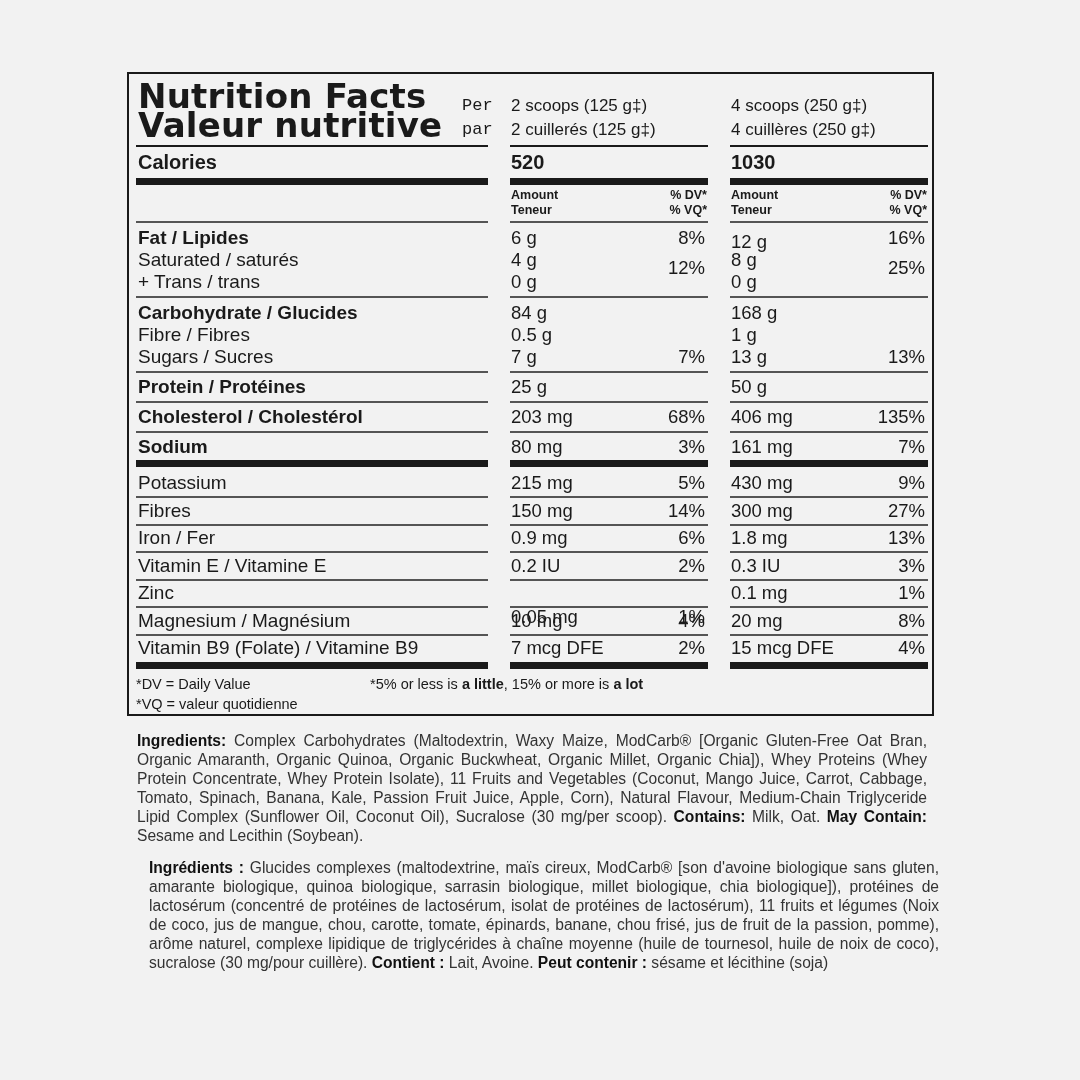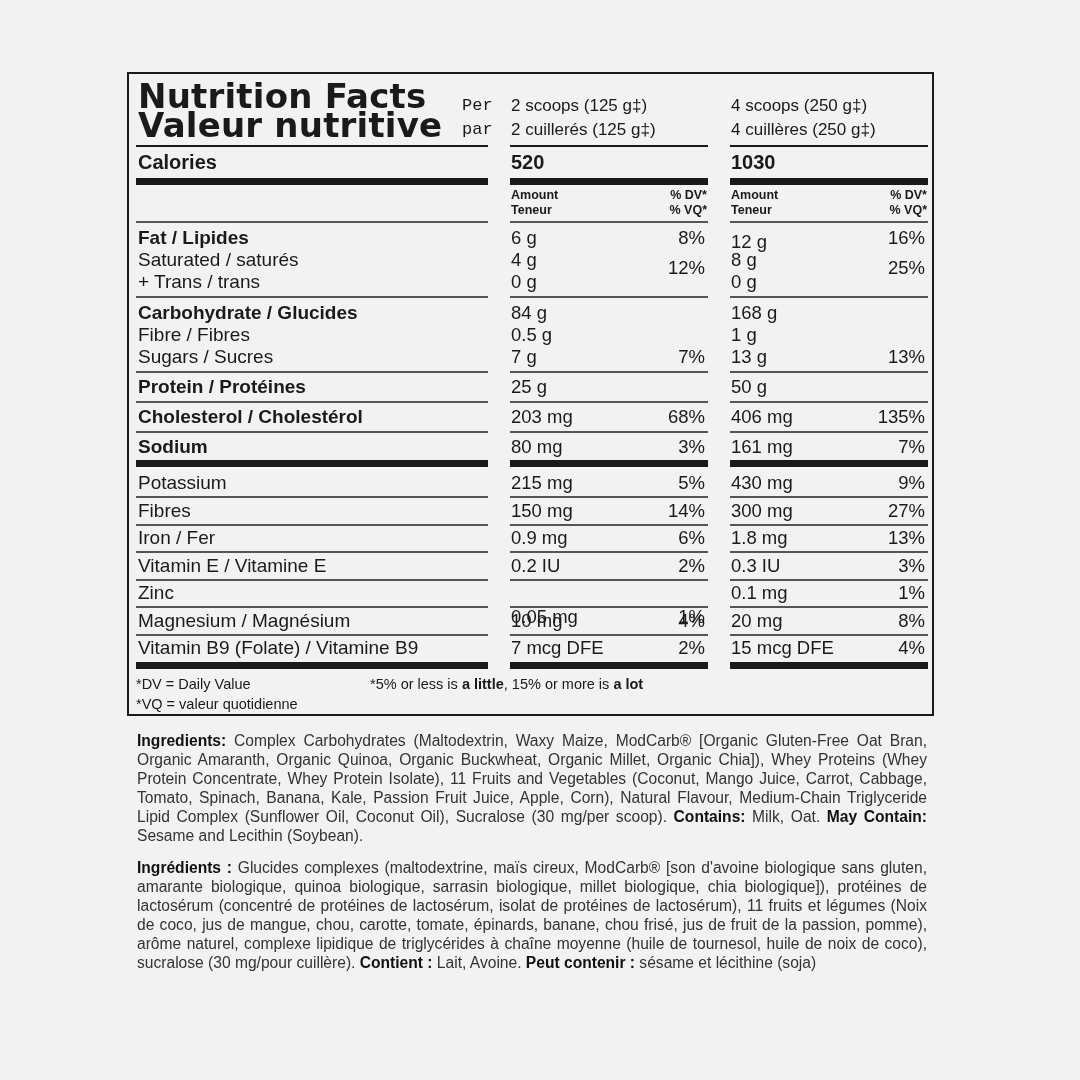--- a/index.html
+++ b/index.html
@@ -282,15 +282,15 @@
     <div>*VQ = valeur quotidienne</div>
   </div>
   <div class="abs foot" style="left:241px;top:600px;">
     <div><span>*5% or less is </span><b>a little</b><span>, 15% or more is </span><b>a lot</b></div>
   </div>
 </div>
 
 <div class="ingr" style="top:731px;">
   <b>Ingredients:</b><span> Complex Carbohydrates (Maltodextrin, Waxy Maize, ModCarb® [Organic Gluten-Free Oat Bran, Organic Amaranth, Organic Quinoa, Organic Buckwheat, Organic Millet, Organic Chia]), Whey Proteins (Whey Protein Concentrate, Whey Protein Isolate), 11 Fruits and Vegetables (Coconut, Mango Juice, Carrot, Cabbage, Tomato, Spinach, Banana, Kale, Passion Fruit Juice, Apple, Corn), Natural Flavour, Medium-Chain Triglyceride Lipid Complex (Sunflower Oil, Coconut Oil), Sucralose (30 mg/per scoop). </span><b>Contains:</b><span> Milk, Oat. </span><b>May Contain:</b><span> Sesame and Lecithin (Soybean).</span>
 </div>
-<div class="ingr" style="top:858px;">
+<div class="ingr" style="top:858px;margin-left:12px;">
   <b>Ingrédients :</b><span> Glucides complexes (maltodextrine, maïs cireux, ModCarb® [son d'avoine biologique sans gluten, amarante biologique, quinoa biologique, sarrasin biologique, millet biologique, chia biologique]), protéines de lactosérum (concentré de protéines de lactosérum, isolat de protéines de lactosérum), 11 fruits et légumes (Noix de coco, jus de mangue, chou, carotte, tomate, épinards, banane, chou frisé, jus de fruit de la passion, pomme), arôme naturel, complexe lipidique de triglycérides à chaîne moyenne (huile de tournesol, huile de noix de coco), sucralose (30 mg/pour cuillère). </span><b>Contient :</b><span> Lait, Avoine. </span><b>Peut contenir :</b><span> sésame et lécithine (soja)</span>
 </div>
 
 </body></html>

